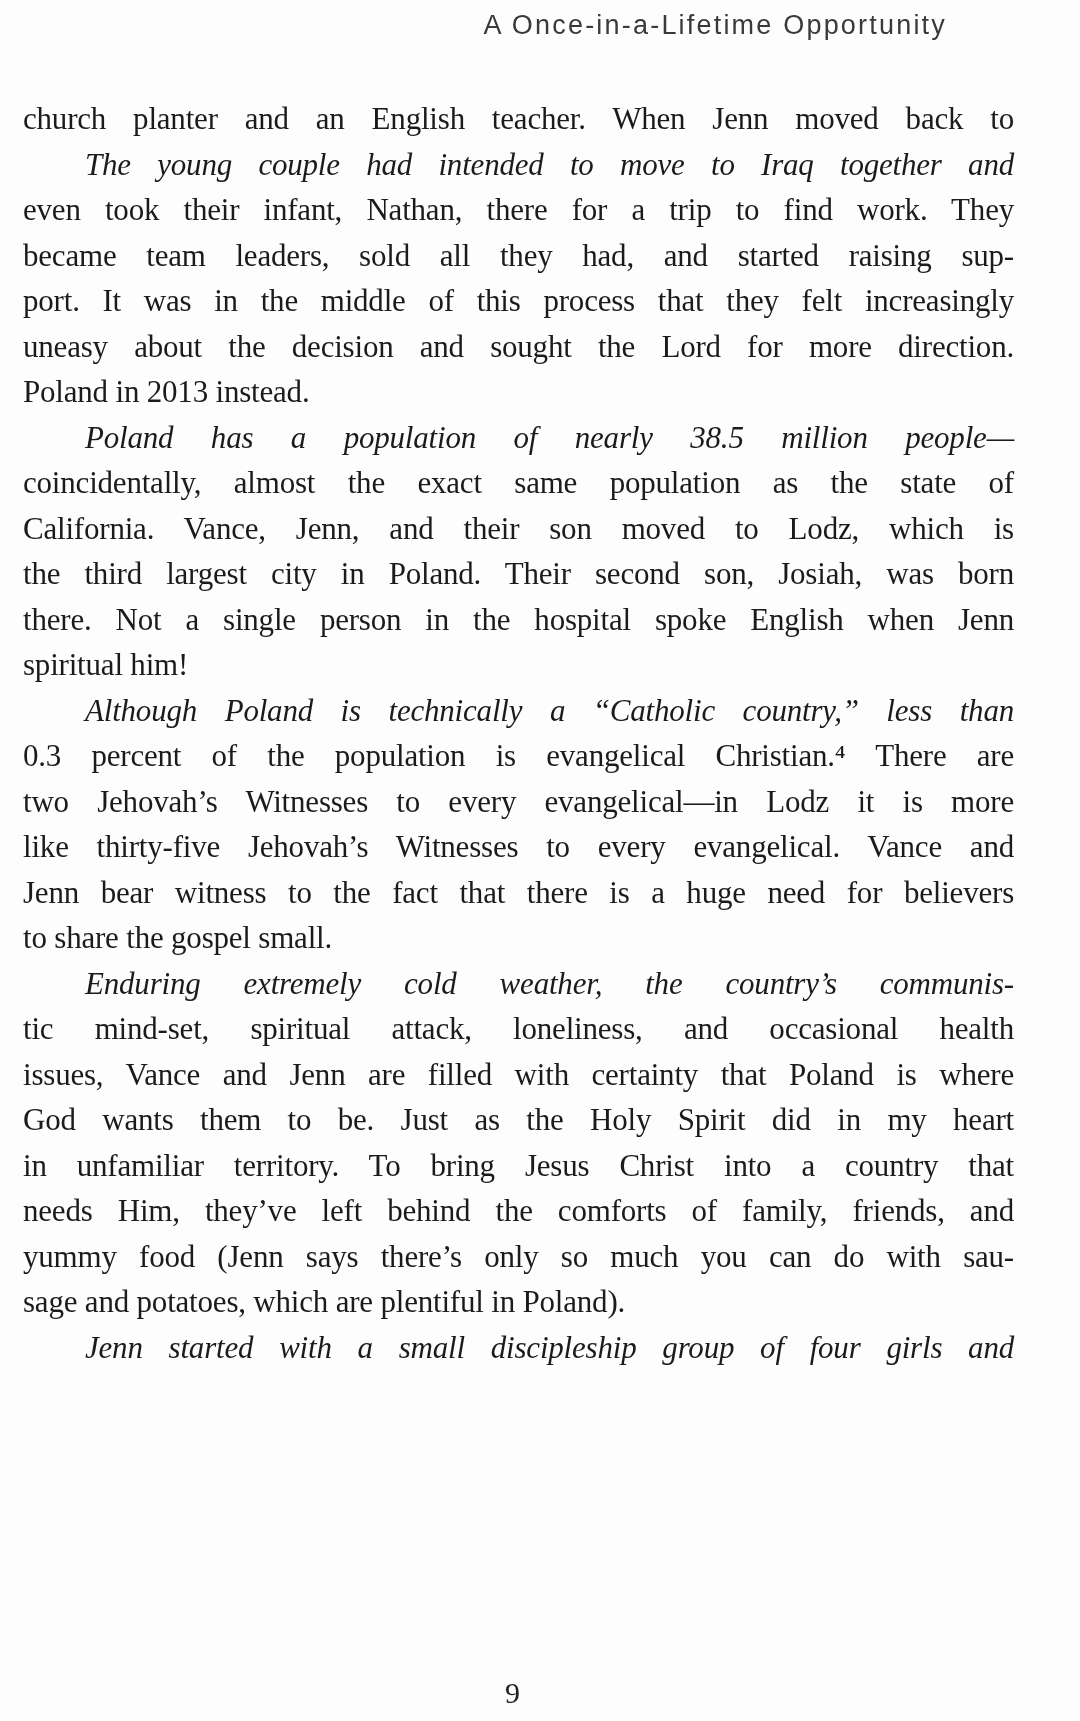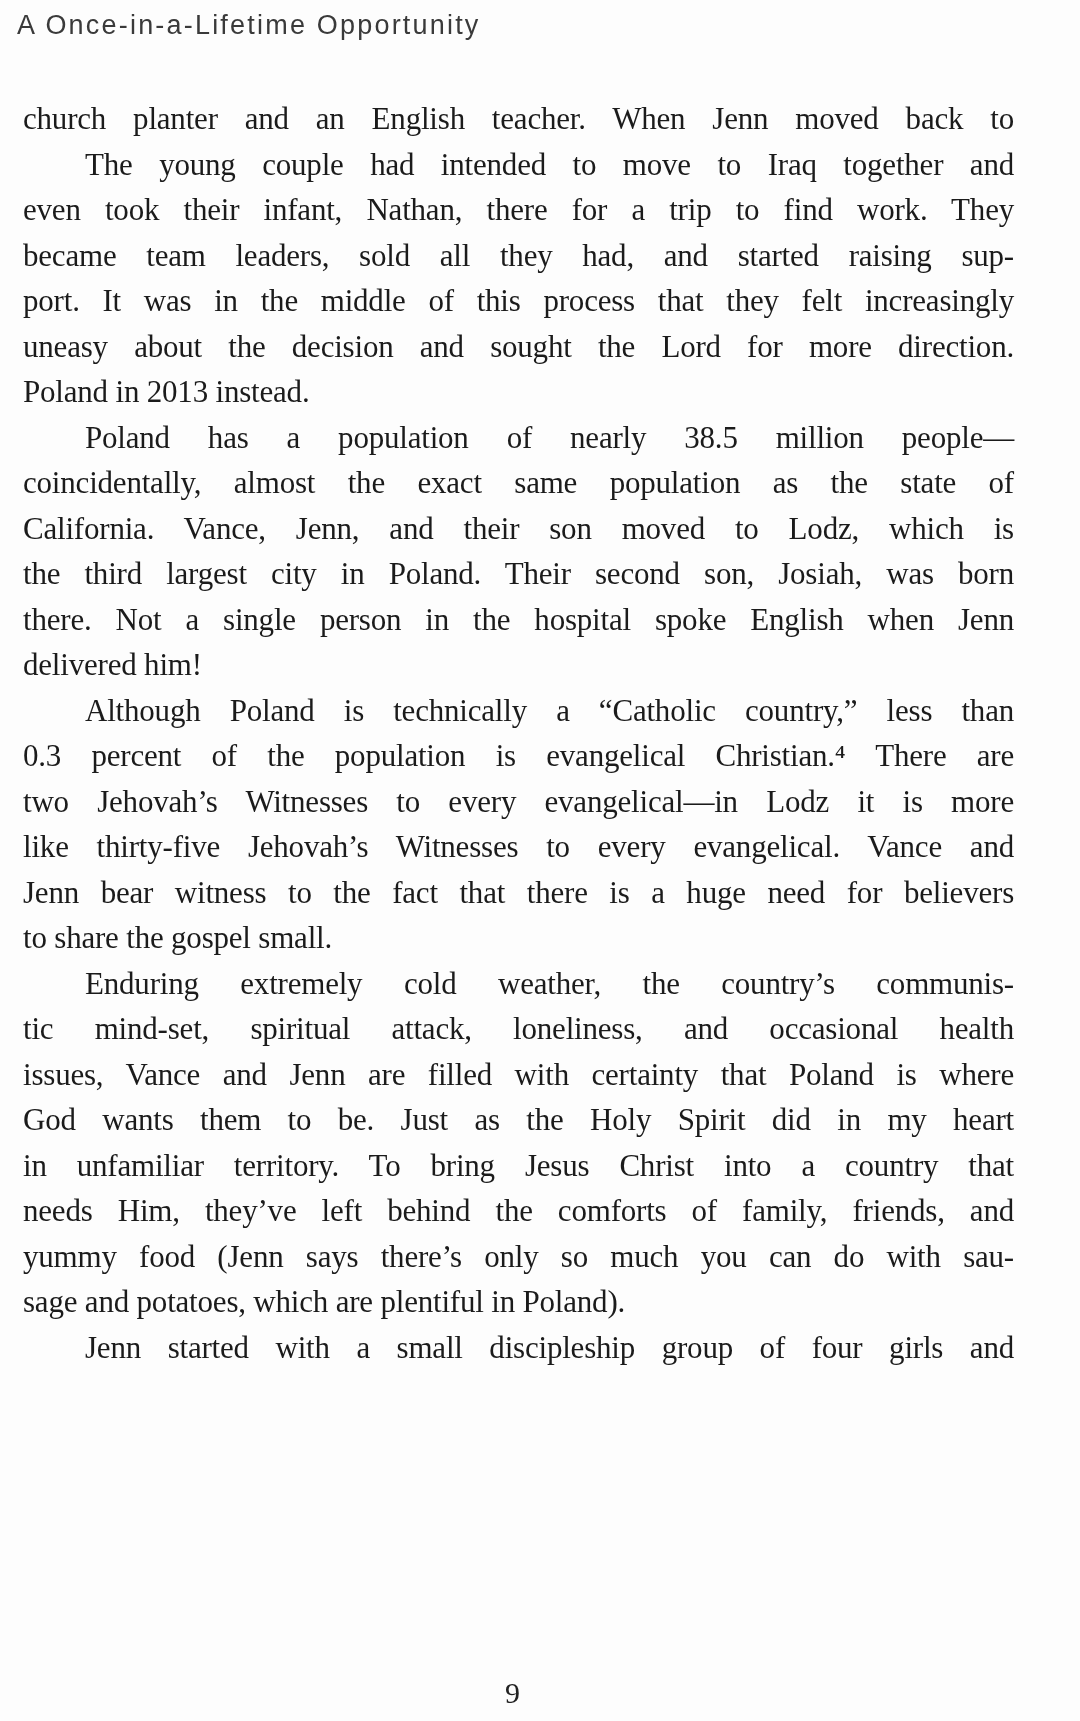--- a/index.html
+++ b/index.html
@@ -9,21 +9,21 @@
     background: #fdfdfd;
     position: relative;
     overflow: hidden;
     font-family: "Liberation Serif", "DejaVu Serif", serif;
   }
   .running-header {
     position: absolute;
     top: 10px;
     left: 17px;
     width: 930px;
-    text-align: left;
+    text-align: right;
     font-family: "Liberation Sans", "DejaVu Sans", sans-serif;
     font-weight: 300;
     font-size: 27px;
     letter-spacing: 2.2px;
     color: #3a3a3a;
     white-space: nowrap;
   }
   .body-text {
     position: absolute;
     top: 96px;
@@ -36,20 +36,21 @@
   }
   .line {
     text-align: justify;
     text-align-last: justify;
   }
   .line.endline {
     text-align-last: left;
   }
   .line.indent {
     text-indent: 62px;
+    font-style: italic;
   }
   .page-number {
     position: absolute;
     top: 1676px;
     left: 17px;
     width: 991px;
     text-align: center;
     font-size: 30px;
     color: #222222;
   }
@@ -66,21 +67,21 @@
       <div class="line">even took their infant, Nathan, there for a trip to find work. They</div>
       <div class="line">became team leaders, sold all they had, and started raising sup-</div>
       <div class="line">port. It was in the middle of this process that they felt increasingly</div>
       <div class="line">uneasy about the decision and sought the Lord for more direction.</div>
       <div class="line endline">Poland in 2013 instead.</div>
       <div class="line indent">Poland has a population of nearly 38.5 million people—</div>
       <div class="line">coincidentally, almost the exact same population as the state of</div>
       <div class="line">California. Vance, Jenn, and their son moved to Lodz, which is</div>
       <div class="line">the third largest city in Poland. Their second son, Josiah, was born</div>
       <div class="line">there. Not a single person in the hospital spoke English when Jenn</div>
-      <div class="line endline">delivered him!</div>
+      <div class="line endline">spiritual him!</div>
       <div class="line indent">Although Poland is technically a “Catholic country,” less than</div>
       <div class="line">0.3 percent of the population is evangelical Christian.⁴ There are</div>
       <div class="line">two Jehovah’s Witnesses to every evangelical—in Lodz it is more</div>
       <div class="line">like thirty-five Jehovah’s Witnesses to every evangelical. Vance and</div>
       <div class="line">Jenn bear witness to the fact that there is a huge need for believers</div>
       <div class="line endline">to share the gospel small.</div>
       <div class="line indent">Enduring extremely cold weather, the country’s communis-</div>
       <div class="line">tic mind-set, spiritual attack, loneliness, and occasional health</div>
       <div class="line">issues, Vance and Jenn are filled with certainty that Poland is where</div>
       <div class="line">God wants them to be. Just as the Holy Spirit did in my heart</div>

